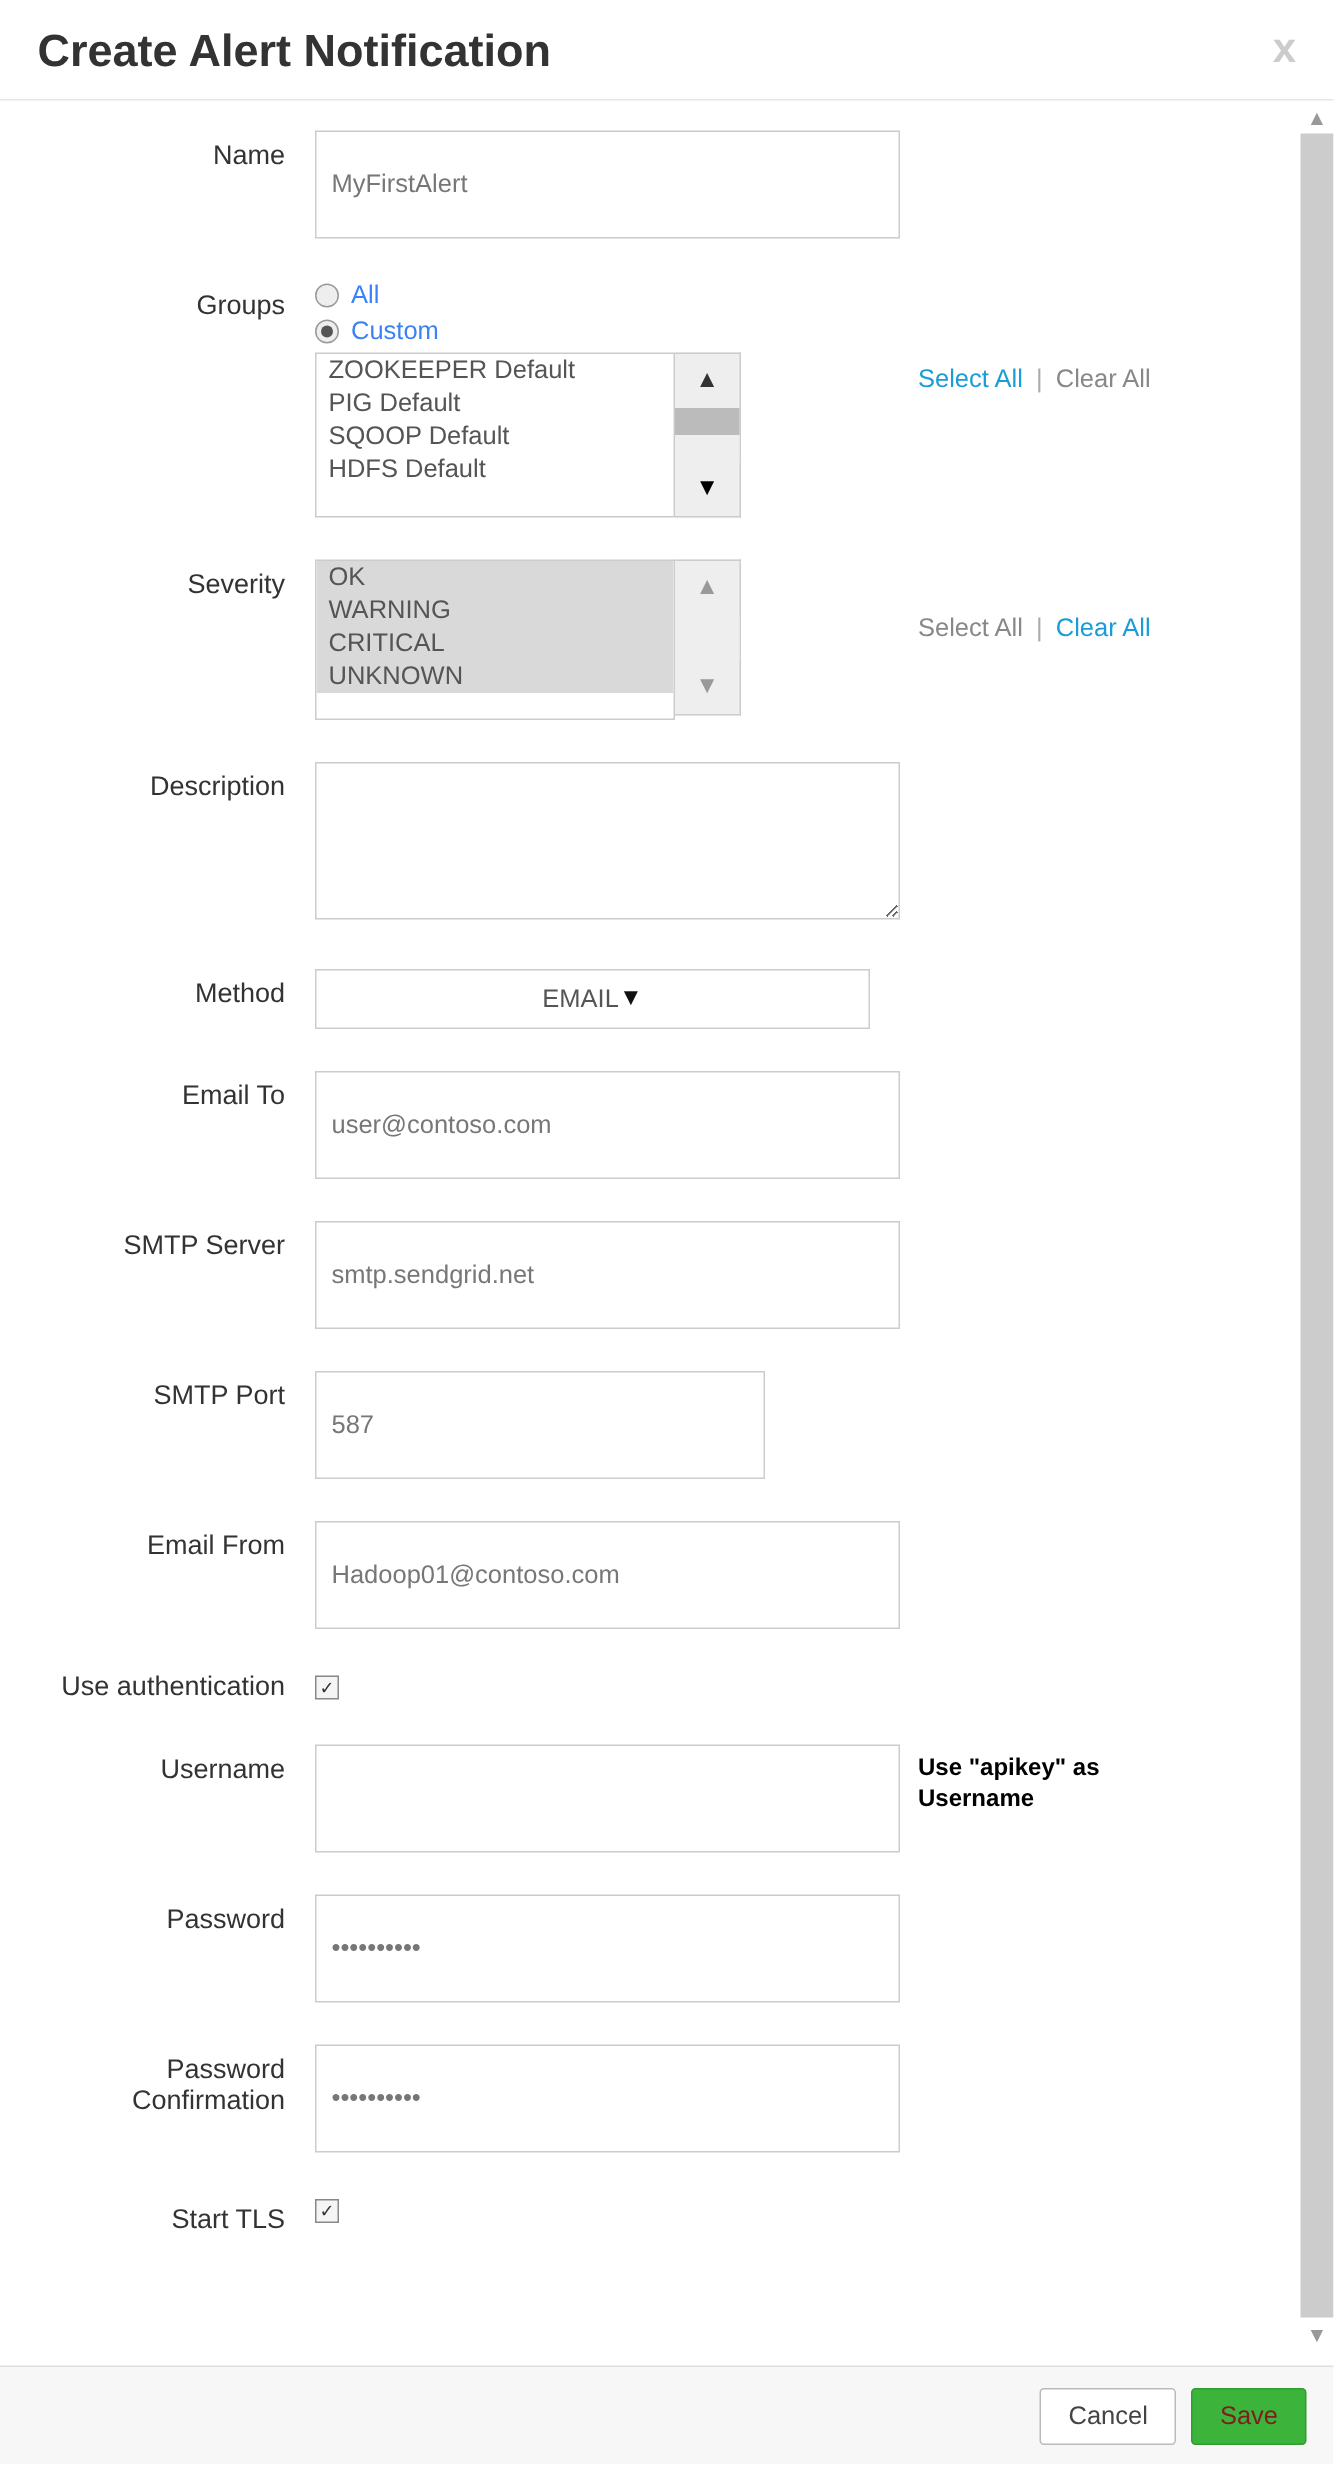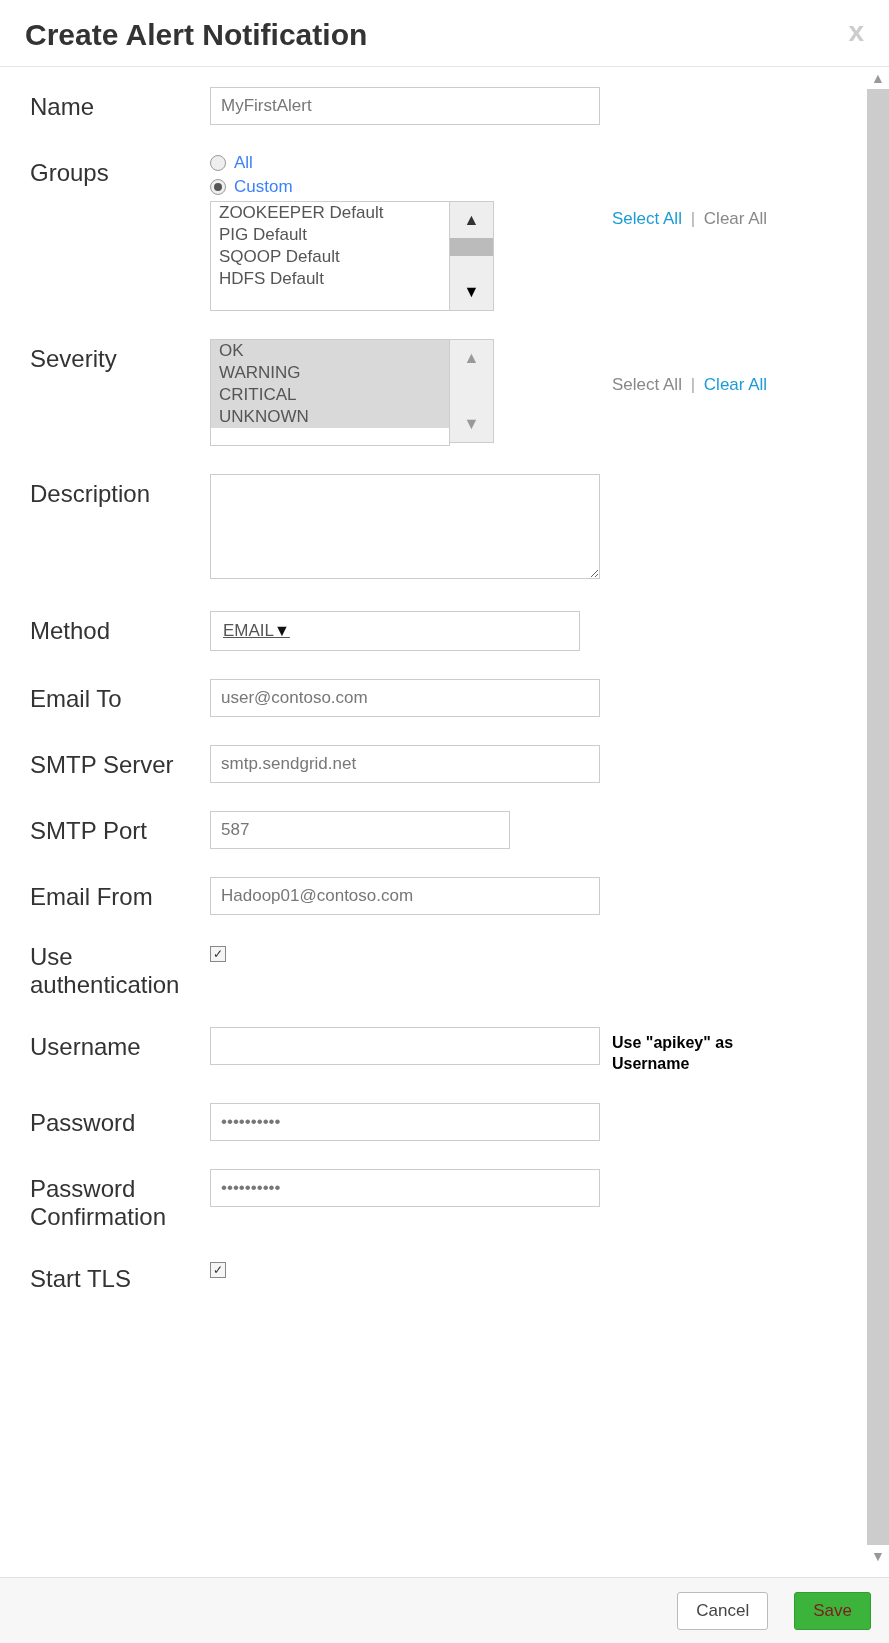--- a/index.html
+++ b/index.html
@@ -62,40 +62,40 @@
       padding: 20px 30px 10px 30px;
       width: 800px;
     }
     .row {
       display: flex;
       align-items: flex-start;
       margin-bottom: 28px;
     }
     .label-col {
       width: 180px;
-      text-align: left;
+      text-align: right;
       padding-right: 20px;
       padding-top: 6px;
-      font-size: 24px;
+      font-size: 18px;
       color: #333;
     }
     .field-col {
       flex: 0 0 390px;
       width: 390px;
     }
     .side-col {
       flex: 1;
       padding-left: 12px;
       padding-top: 6px;
       font-size: 17px;
     }
     input[type="text"], input[type="password"], textarea {
       width: 100%;
       border: 1px solid #ccc;
-      padding: 8px 10px;
+      padding: 25px 10px;
       font-size: 17px;
       color: #777;
       outline: none;
     }
     input[type="text"].shorter { width: 300px; }
     textarea {
       height: 105px;
       resize: both;
     }
     .radio-row {
@@ -174,26 +174,25 @@
     }
     .link { color: #1a9cd6; cursor: pointer; }
     .divider { color: #aaa; margin: 0 4px; }
     .muted { color: #888; }
     .dropdown {
       border: 1px solid #ccc;
       height: 40px;
       width: 370px;
       display: flex;
       align-items: center;
-      justify-content: flex-start;
+      justify-content: center;
       padding: 0 12px;
       font-size: 17px;
       color: #555;
       cursor: pointer;
-      text-decoration: underline;
     }
     .dropdown .caret {
       color: #111;
       font-size: 16px;
     }
     .checkbox {
       width: 16px; height: 16px;
       border: 1px solid #888;
       background: #f5f5f5;
       display: inline-flex;
@@ -215,21 +214,21 @@
       bottom: 0;
       left: 0;
       right: 0;
       height: 66px;
       background: #f7f7f7;
       border-top: 1px solid #e0e0e0;
       display: flex;
       justify-content: flex-end;
       align-items: center;
       padding: 0 18px;
-      gap: 26px;
+      gap: 10px;
     }
     .btn {
       height: 38px;
       padding: 0 18px;
       font-size: 17px;
       border: 1px solid #bbb;
       border-radius: 3px;
       background: #fff;
       cursor: pointer;
     }

